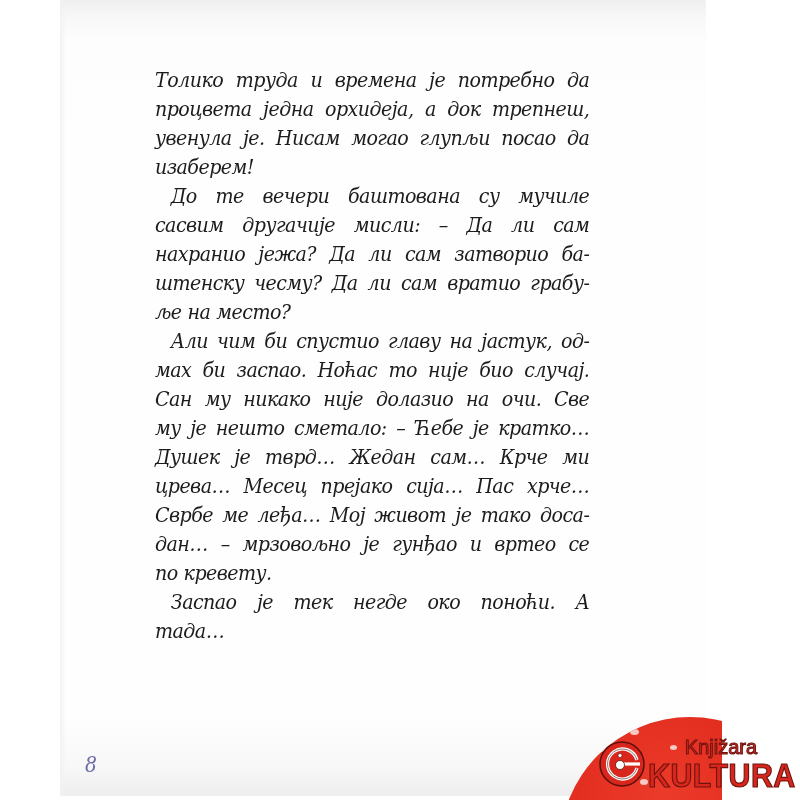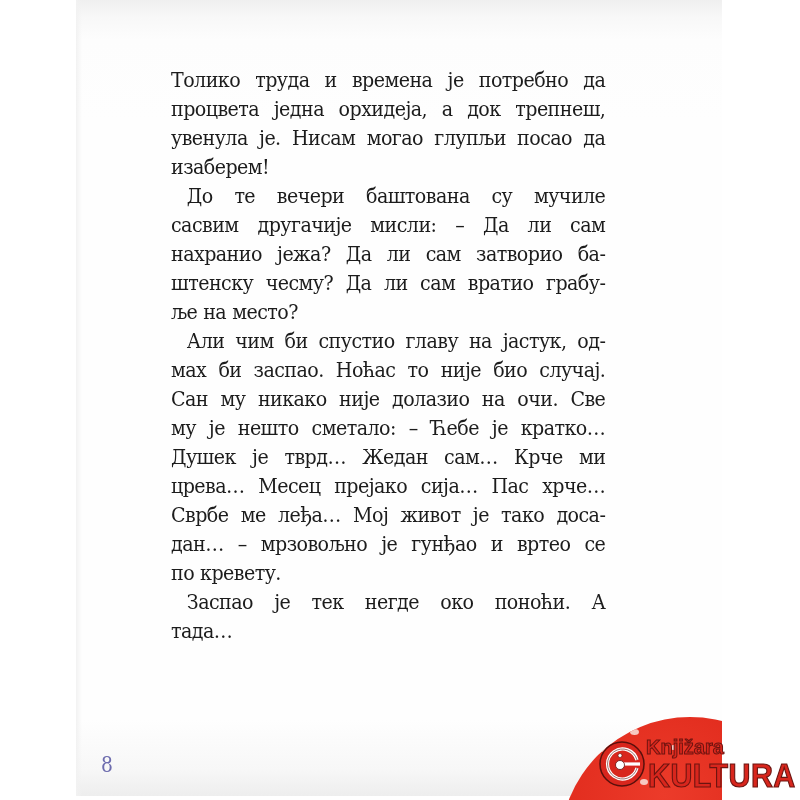--- a/index.html
+++ b/index.html
@@ -4,24 +4,25 @@
   <style>
     * { margin: 0; padding: 0; box-sizing: border-box; }
     html, body {
       width: 800px; height: 800px; overflow: hidden;
       background: #ffffff;
     }
     body { position: relative; }
 
     .page {
       position: absolute;
-      left: 76px; top: 0;
+      left: 60px; top: 0;
       width: 646px; height: 796px;
       background: linear-gradient(to bottom, #efefef 0px, #f8f8f8 18px, #fdfdfd 40px, #fefefe 120px, #fefefe 720px, #f7f7f7 770px, #ececec 800px);
       overflow: hidden;
+      font-style: italic;
     }
     .page::before {
       content: ""; position: absolute; left: 0; top: 0; bottom: 0; width: 6px;
       background: linear-gradient(to right, #f2f2f2, rgba(255,255,255,0));
     }
 
     .text-block {
       position: absolute;
       left: 95px; top: 66px;
       width: 434px;
@@ -70,23 +71,23 @@
       position: absolute;
       left: 598px; top: 734px;
       width: 200px; height: 60px;
     }
     .logo-mark {
       position: absolute; left: 0; top: 6px;
       width: 48px; height: 48px;
     }
     .logo-text-top {
       position: absolute; left: 48px; top: 2px;
-      width: 150px; text-align: left;
+      width: 150px; text-align: center;
       font-family: "Liberation Sans", sans-serif;
-      font-weight: bold;
+      font-weight: normal;
       font-size: 20px;
       color: #d8261d;
       -webkit-text-stroke: 1px #6b1410;
       letter-spacing: 0px;
     }
     .logo-text-bottom {
       position: absolute; left: 50px; top: 24px;
       font-family: "Liberation Sans", sans-serif;
       font-weight: bold;
       font-size: 33px;

